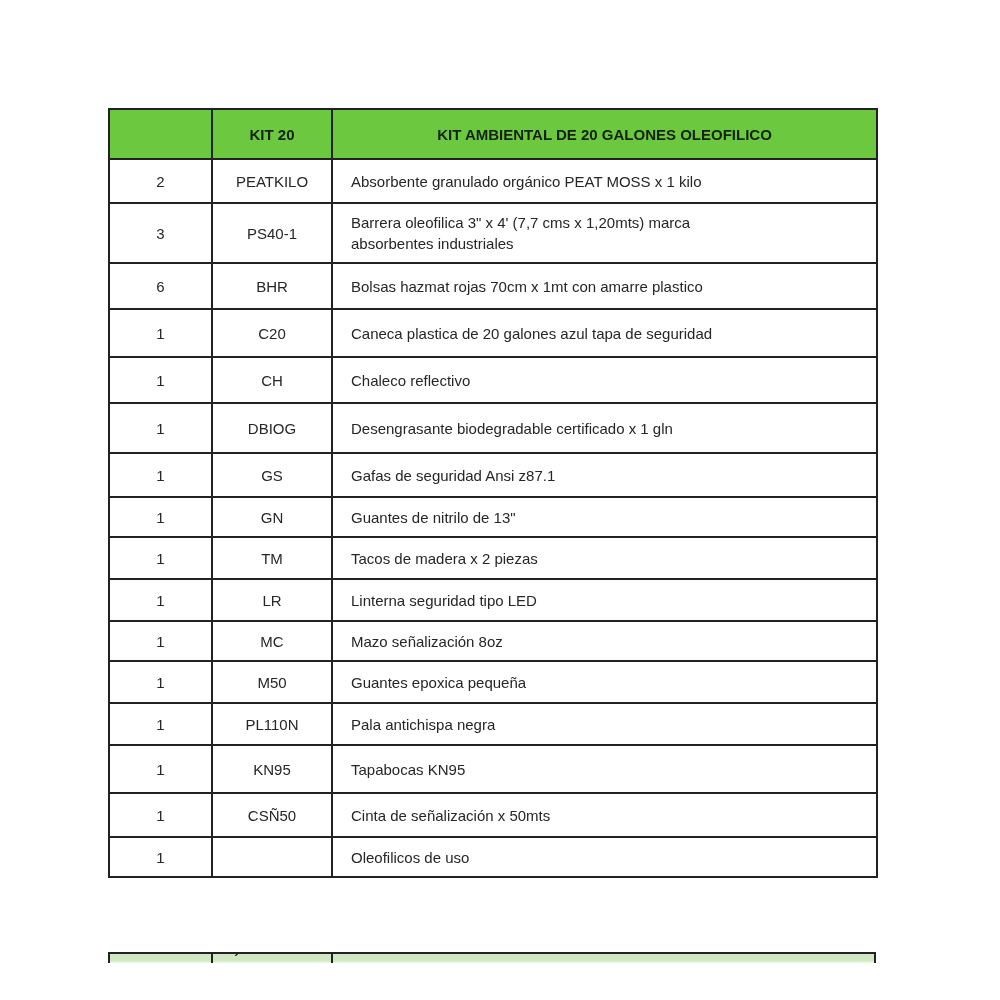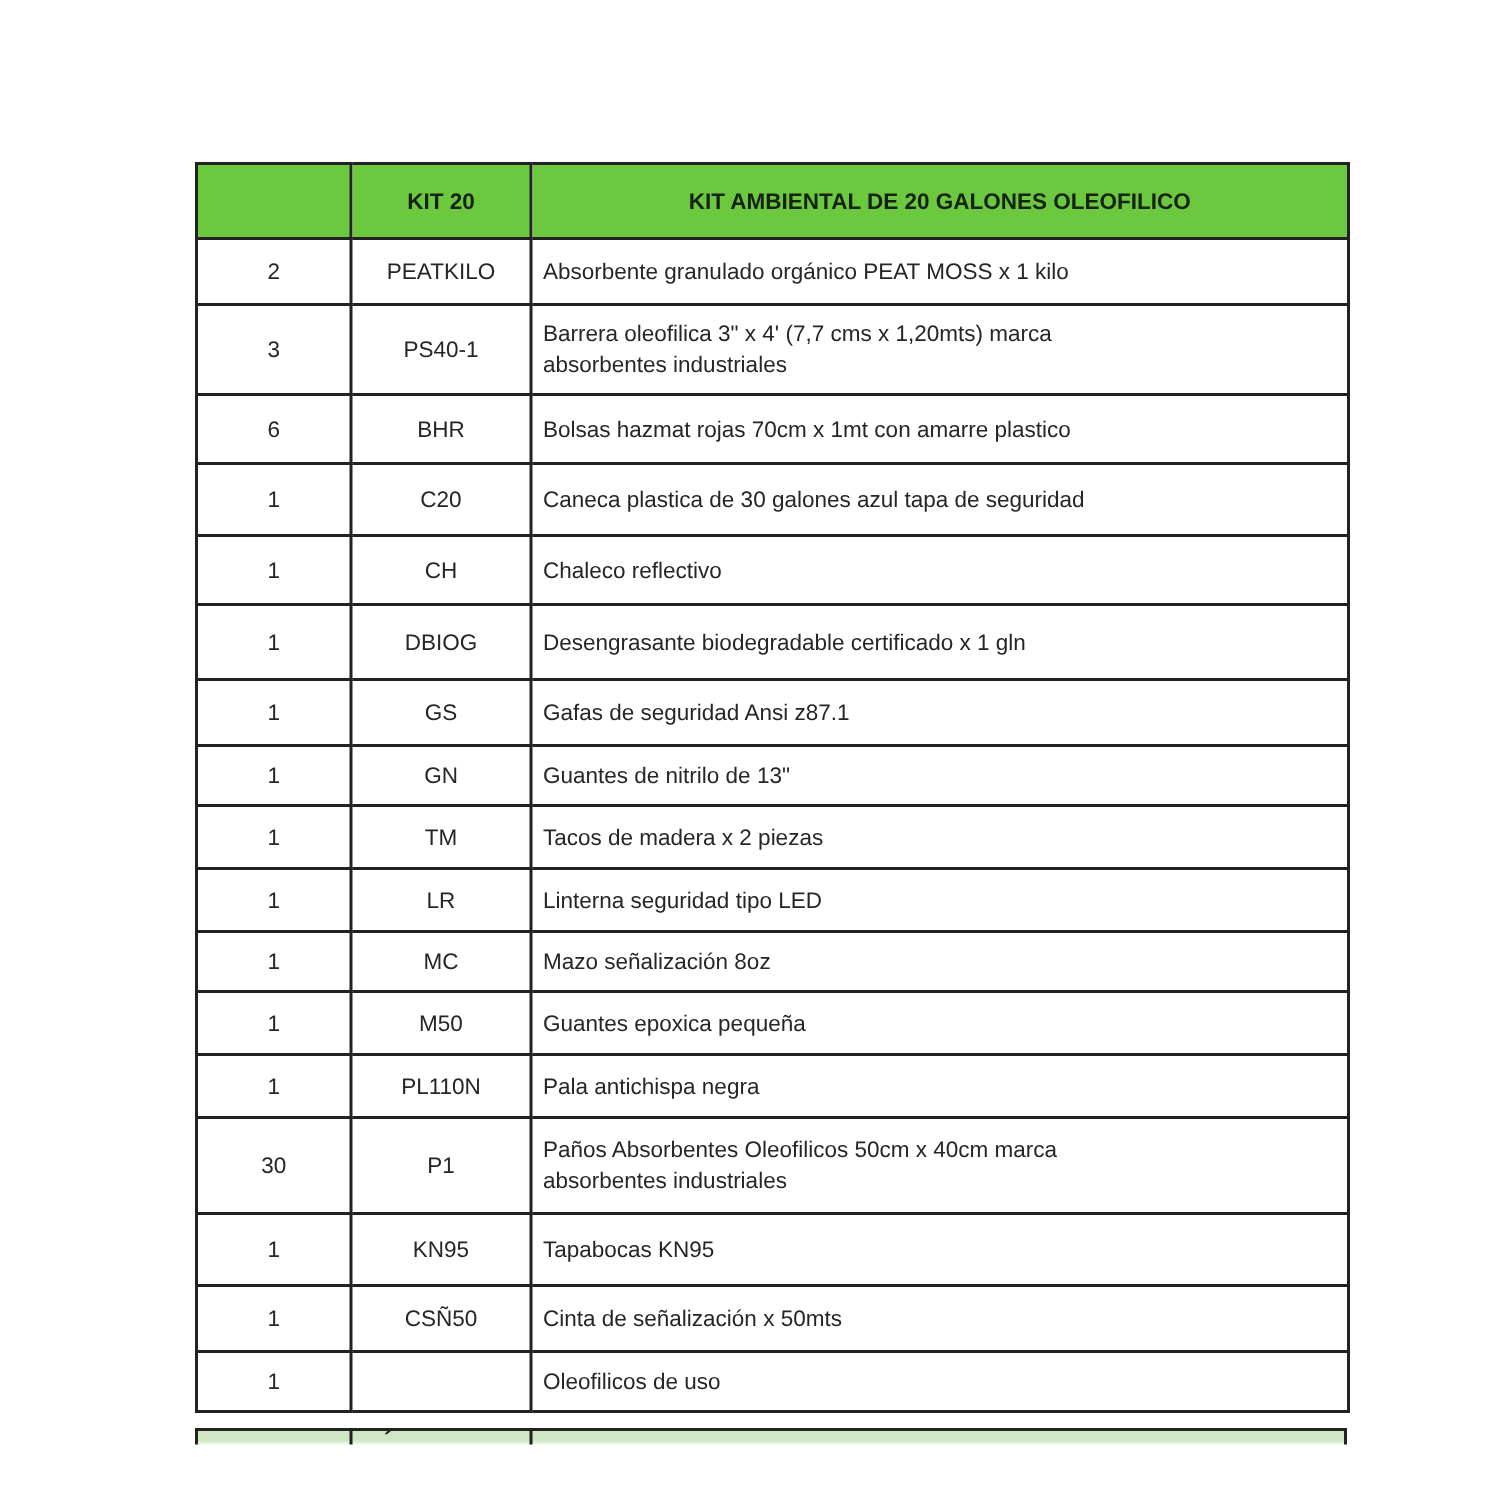--- a/index.html
+++ b/index.html
@@ -6,21 +6,21 @@
     --border-color:#222222;
     --header-green:#6cc83f;
     --partial-green:#cfe7c2;
     --text-color:#262626;
     --header-text:#152214;
     --page-bg:#ffffff;
   }
   *{margin:0;padding:0;box-sizing:border-box;}
   html,body{width:1000px;height:1000px;background:var(--page-bg);
     font-family:"Liberation Sans", sans-serif;overflow:hidden;}
-  .canvas{position:relative;width:880px;height:1000px;background:var(--page-bg);margin-left:22px;}
+  .canvas{position:relative;width:880px;height:1000px;background:var(--page-bg);}
   table.kit{
     position:absolute;left:108px;top:108px;
     border-collapse:collapse;table-layout:fixed;
     width:768px;
     font-size:15px;color:var(--text-color);
   }
   table.kit td, table.kit th{
     border:2px solid var(--border-color);
     vertical-align:middle;
     overflow:hidden;
@@ -30,21 +30,21 @@
   col.desc-col{width:545px;}
   tr.header-row th{
     background:var(--header-green);
     color:var(--header-text);
     font-weight:bold;
     font-size:15px;
     text-align:center;
     height:50px;
   }
   td.qty-cell, td.code-cell{text-align:center;}
-  td.desc-cell{text-align:left;padding-left:7px;line-height:1.4;}
+  td.desc-cell{text-align:left;padding-left:18px;line-height:1.4;}
   td.desc-cell .wrap{display:inline-block;max-width:412px;vertical-align:middle;}
   .partial-row{
     position:absolute;left:108px;top:952px;width:768px;height:11px;
     background:linear-gradient(to bottom, var(--partial-green) 0%, var(--partial-green) 70%, #f2f8ef 100%);
     border-top:2px solid var(--border-color);
     border-left:2px solid var(--border-color);
     border-right:2px solid var(--border-color);
     overflow:hidden;
   }
   .partial-row .vline{position:absolute;top:0;width:2px;height:11px;background:var(--border-color);}
@@ -84,21 +84,21 @@
         <td class="desc-cell"><span class="wrap">Barrera oleofilica 3" x 4' (7,7 cms x 1,20mts) marca absorbentes industriales</span></td>
       </tr>
       <tr style="height:46px;">
         <td class="qty-cell">6</td>
         <td class="code-cell">BHR</td>
         <td class="desc-cell"><span class="wrap">Bolsas hazmat rojas 70cm x 1mt con amarre plastico</span></td>
       </tr>
       <tr style="height:48px;">
         <td class="qty-cell">1</td>
         <td class="code-cell">C20</td>
-        <td class="desc-cell"><span class="wrap">Caneca plastica de 30 galones azul tapa de seguridad</span></td>
+        <td class="desc-cell"><span class="wrap">Caneca plastica de 20 galones azul tapa de seguridad</span></td>
       </tr>
       <tr style="height:46px;">
         <td class="qty-cell">1</td>
         <td class="code-cell">CH</td>
         <td class="desc-cell"><span class="wrap">Chaleco reflectivo</span></td>
       </tr>
       <tr style="height:50px;">
         <td class="qty-cell">1</td>
         <td class="code-cell">DBIOG</td>
         <td class="desc-cell"><span class="wrap">Desengrasante biodegradable certificado x 1 gln</span></td>
@@ -131,25 +131,20 @@
       <tr style="height:42px;">
         <td class="qty-cell">1</td>
         <td class="code-cell">M50</td>
         <td class="desc-cell"><span class="wrap">Guantes epoxica pequeña</span></td>
       </tr>
       <tr style="height:42px;">
         <td class="qty-cell">1</td>
         <td class="code-cell">PL110N</td>
         <td class="desc-cell"><span class="wrap">Pala antichispa negra</span></td>
       </tr>
-      <tr style="height:64px;">
-        <td class="qty-cell">30</td>
-        <td class="code-cell">P1</td>
-        <td class="desc-cell"><span class="wrap">Paños Absorbentes Oleofilicos 50cm x 40cm marca absorbentes industriales</span></td>
-      </tr>
       <tr style="height:48px;">
         <td class="qty-cell">1</td>
         <td class="code-cell">KN95</td>
         <td class="desc-cell"><span class="wrap">Tapabocas KN95</span></td>
       </tr>
       <tr style="height:44px;">
         <td class="qty-cell">1</td>
         <td class="code-cell">CSÑ50</td>
         <td class="desc-cell"><span class="wrap">Cinta de señalización x 50mts</span></td>
       </tr>

